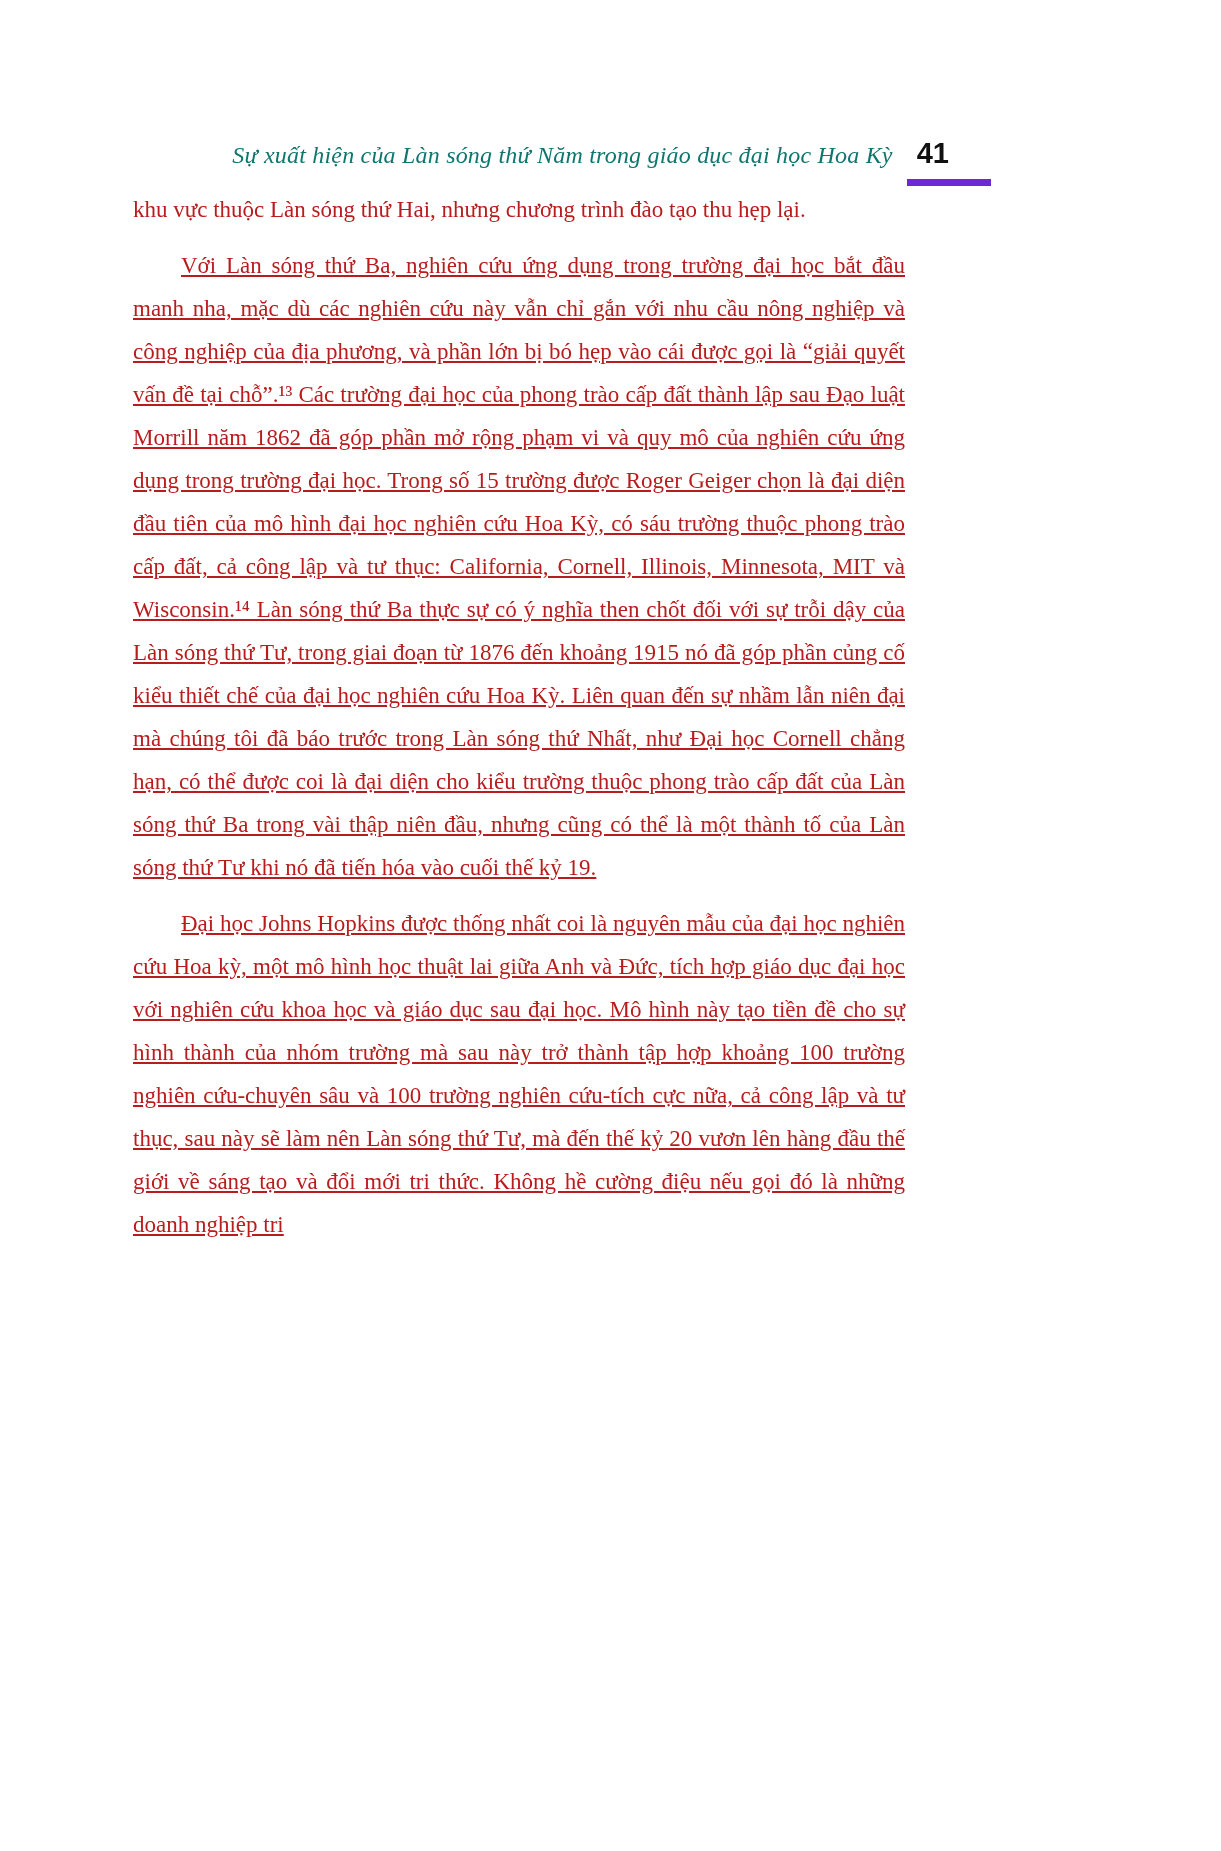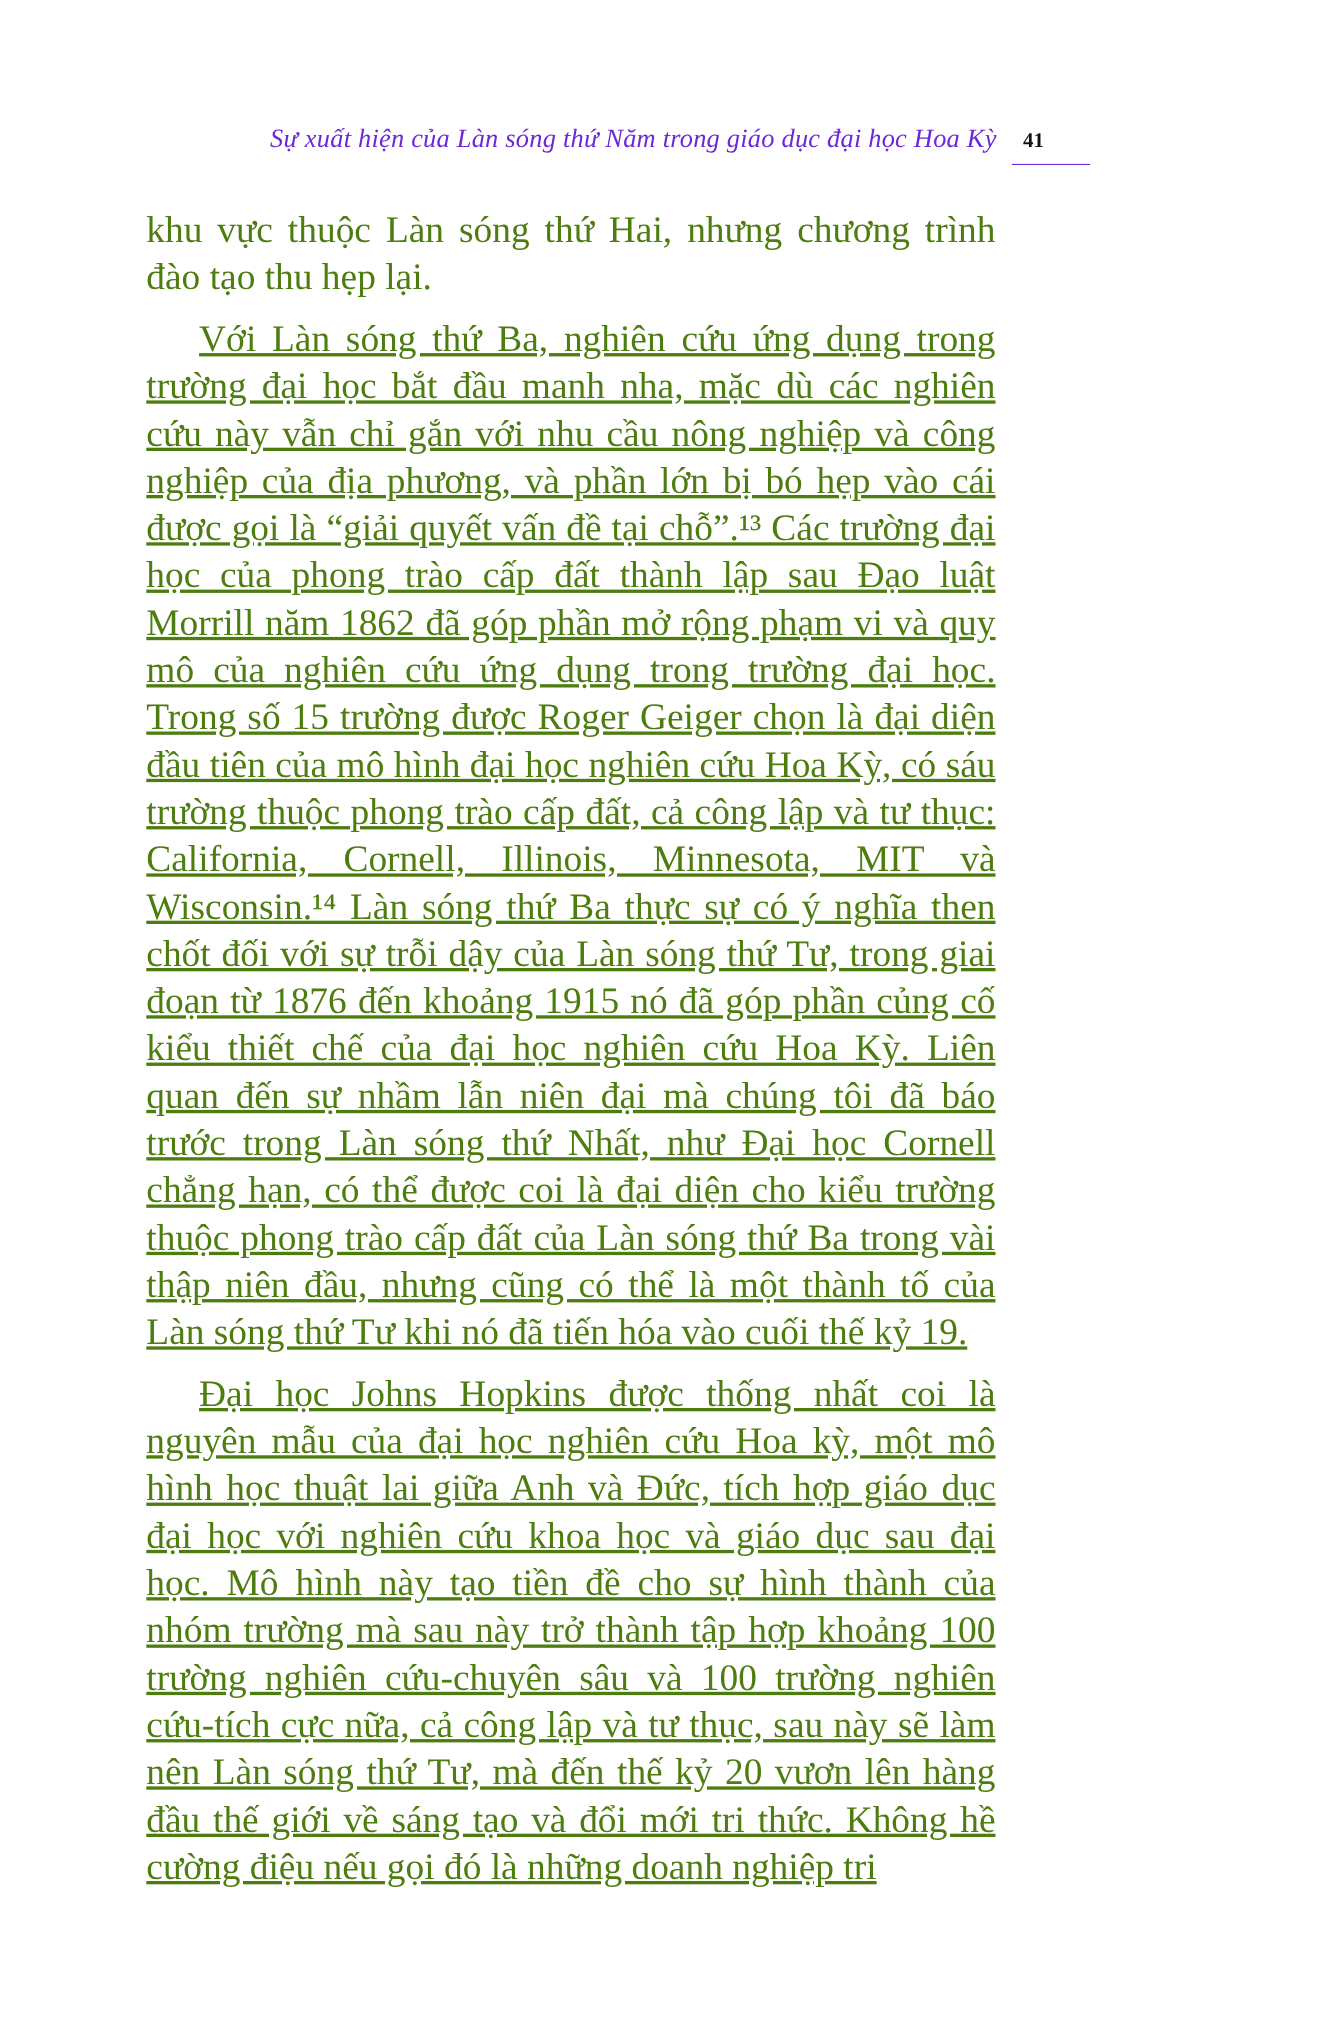--- a/index.html
+++ b/index.html
@@ -24,43 +24,44 @@
     display: flex;
     justify-content: flex-end;
     align-items: baseline;
     white-space: nowrap;
   }
 
   .running-title {
     font-family: "Liberation Serif", serif;
     font-style: italic;
     font-size: 24px;
-    color: #6d28d9;
+    color: #0f766e;
     letter-spacing: 0.2px;
+    margin-top: 28px;
   }
 
   .page-number {
-    font-family: Liberation Serif, serif;
+    font-family: Liberation Sans, sans-serif;
     font-weight: 700;
-    font-size: 19px;
+    font-size: 29px;
     color: #111111;
     margin-left: 14px;
     padding: 0 42px 9px 10px;
-    border-bottom: 1px solid #6d28d9;
+    border-bottom: 7px solid #6d28d9;
   }
 
   .body-text {
     position: absolute;
     top: 188px;
     left: 133px;
     width: 772px;
-    font-size: 34px;
+    font-size: 23px;
     line-height: 43px;
     text-align: justify;
-    color: #4d7c0f;
+    color: #b91c1c;
   }
 
   .body-text p {
     margin-bottom: 13px;
   }
 
   .body-text p.indent {
     text-indent: 48px;
     text-decoration: underline;
   }

